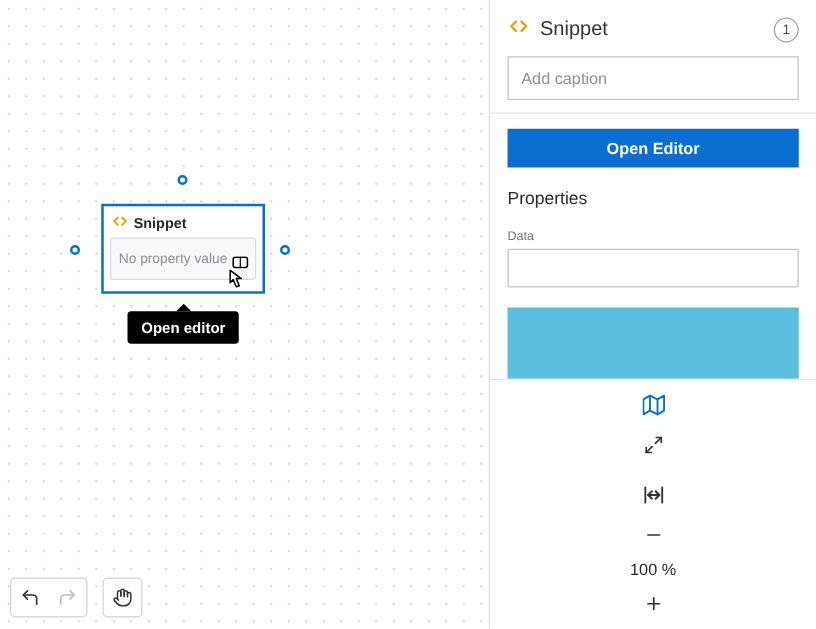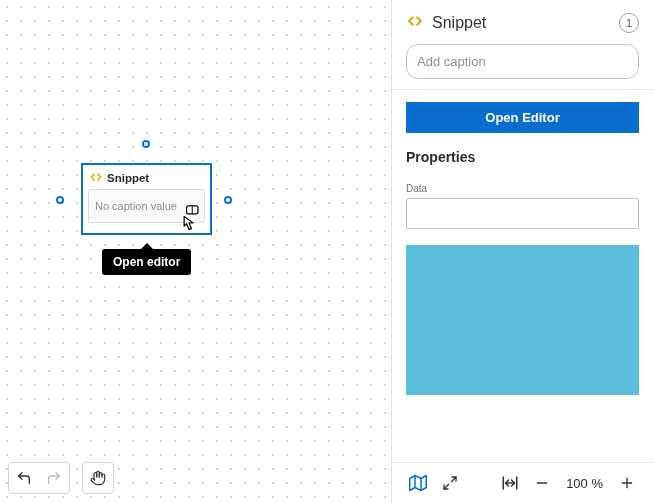--- a/index.html
+++ b/index.html
@@ -28,43 +28,43 @@
       padding: 6px 11px; border-radius: 3px;
       white-space: nowrap;
     }
     .tooltip::before {
       content: ""; position: absolute; top: -6px; left: 50%; margin-left: -6px;
       border-left: 6px solid transparent; border-right: 6px solid transparent; border-bottom: 6px solid #000;
     }
     .insp-header { display: flex; align-items: center; gap: 8px; padding: 0 14px 10px 14px; }
     .insp-title { font-size: 16px; color: #333; flex: 1; }
     .insp-count { width: 20px; height: 20px; border: 1px solid #9aa0a6; border-radius: 50%; display: flex; align-items: center; justify-content: center; font-size: 11px; color: #555; }
-    .insp-caption { margin: 0 14px 10px 14px; width: calc(100% - 28px); padding: 9px 10px; font-size: 13px; border: 1px solid #c0c4c8; border-radius: 12px; font-family: inherit; color: #555; }
+    .insp-caption { margin: 0 14px 10px 14px; width: calc(100% - 28px); padding: 9px 10px; font-size: 13px; border: 1px solid #c0c4c8; border-radius: 0; font-family: inherit; color: #555; }
     .insp-caption::placeholder { color: #8a8f99; }
     .insp-hr { border: none; border-top: 1px solid #e8e8e8; margin: 0 0 12px 0; }
     .open-editor-btn {
       margin: 0 14px 16px 14px; padding: 8px 0;
       background: #0a6ed1; color: #fff; border: none; font-size: 13px; font-weight: 700;
       cursor: pointer;
     }
-    .props-title { font-size: 14px; font-weight: 700; color: #2a2a2a; padding: 0 14px 18px 14px; }
+    .props-title { font-size: 14px; font-weight: 400; color: #2a2a2a; padding: 0 14px 18px 14px; }
     .prop-label { font-size: 10px; color: #6a727a; padding: 0 14px 4px 14px; }
     .prop-input { margin: 0 14px 10px 14px; width: calc(100% - 28px); padding: 7px 8px; font-size: 13px; border: 1px solid #c0c4c8; border-radius: 2px; font-family: inherit; }
     .preview-block { margin: 6px 14px 0 14px; height: 150px; background: #5abedc; }
     .canvas-toolbar {
       position: absolute; left: 8px; bottom: 9px;
       display: flex; gap: 12px;
     }
     .tb-group { display: flex; border: 1px solid #d0d4d8; border-radius: 4px; background: #fff; }
     .tb-btn { width: 30px; height: 30px; display: flex; align-items: center; justify-content: center; cursor: pointer; color: #2a2a2a; }
     .tb-btn + .tb-btn { border-left: none; }
     .insp-footer {
       position: absolute; left: 0; right: 0; bottom: 0;
       display: flex; align-items: center; gap: 8px;
-      padding: 8px 14px; border-top: 1px solid #e8e8e8; background: #fff;
+      padding: 8px 14px; border-top: 1px solid #e8e8e8; background: #fff; flex-direction: column;
     }
     .insp-footer .sp { flex: 1; }
     .ft-btn { width: 24px; height: 24px; display: flex; align-items: center; justify-content: center; cursor: pointer; color: #2a2a2a; }
     .zoom-label { font-size: 13px; color: #2a2a2a; padding: 0 4px; }
     .cursor-overlay { position: absolute; top: 205px; left: 176px; pointer-events: none; }
   </style>
 </head>
 <body>
 
 <div class="app">
@@ -78,21 +78,21 @@
     <div class="canvas-node">
       <div class="node-header">
         <span>
           <svg width="14" height="14" viewBox="0 0 24 24" fill="none" stroke="#e9a100" stroke-width="2.5" stroke-linecap="round" stroke-linejoin="round">
               <polyline points="9 7 4 12 9 17"></polyline>
               <polyline points="15 7 20 12 15 17"></polyline>
             </svg>
         </span>
         <span>Snippet</span>
       </div>
-      <div class="node-body">No caption value</div>
+      <div class="node-body">No property value</div>
     </div>
 
     <div class="tooltip">Open editor</div>
 
     <div class="cursor-overlay">
       <svg width="26" height="26" viewBox="0 0 32 32">
         <rect x="13" y="1" width="14" height="10" rx="2" fill="#fff" stroke="#000" stroke-width="1.5"></rect>
         <line x1="20" y1="1" x2="20" y2="11" stroke="#000" stroke-width="1.2"></line>
         <path d="M10 14 L10 26 L13 23 L16 30 L19 29 L16 22 L21 22 Z" fill="#fff" stroke="#000" stroke-width="1.5" stroke-linejoin="round"></path>
       </svg>

